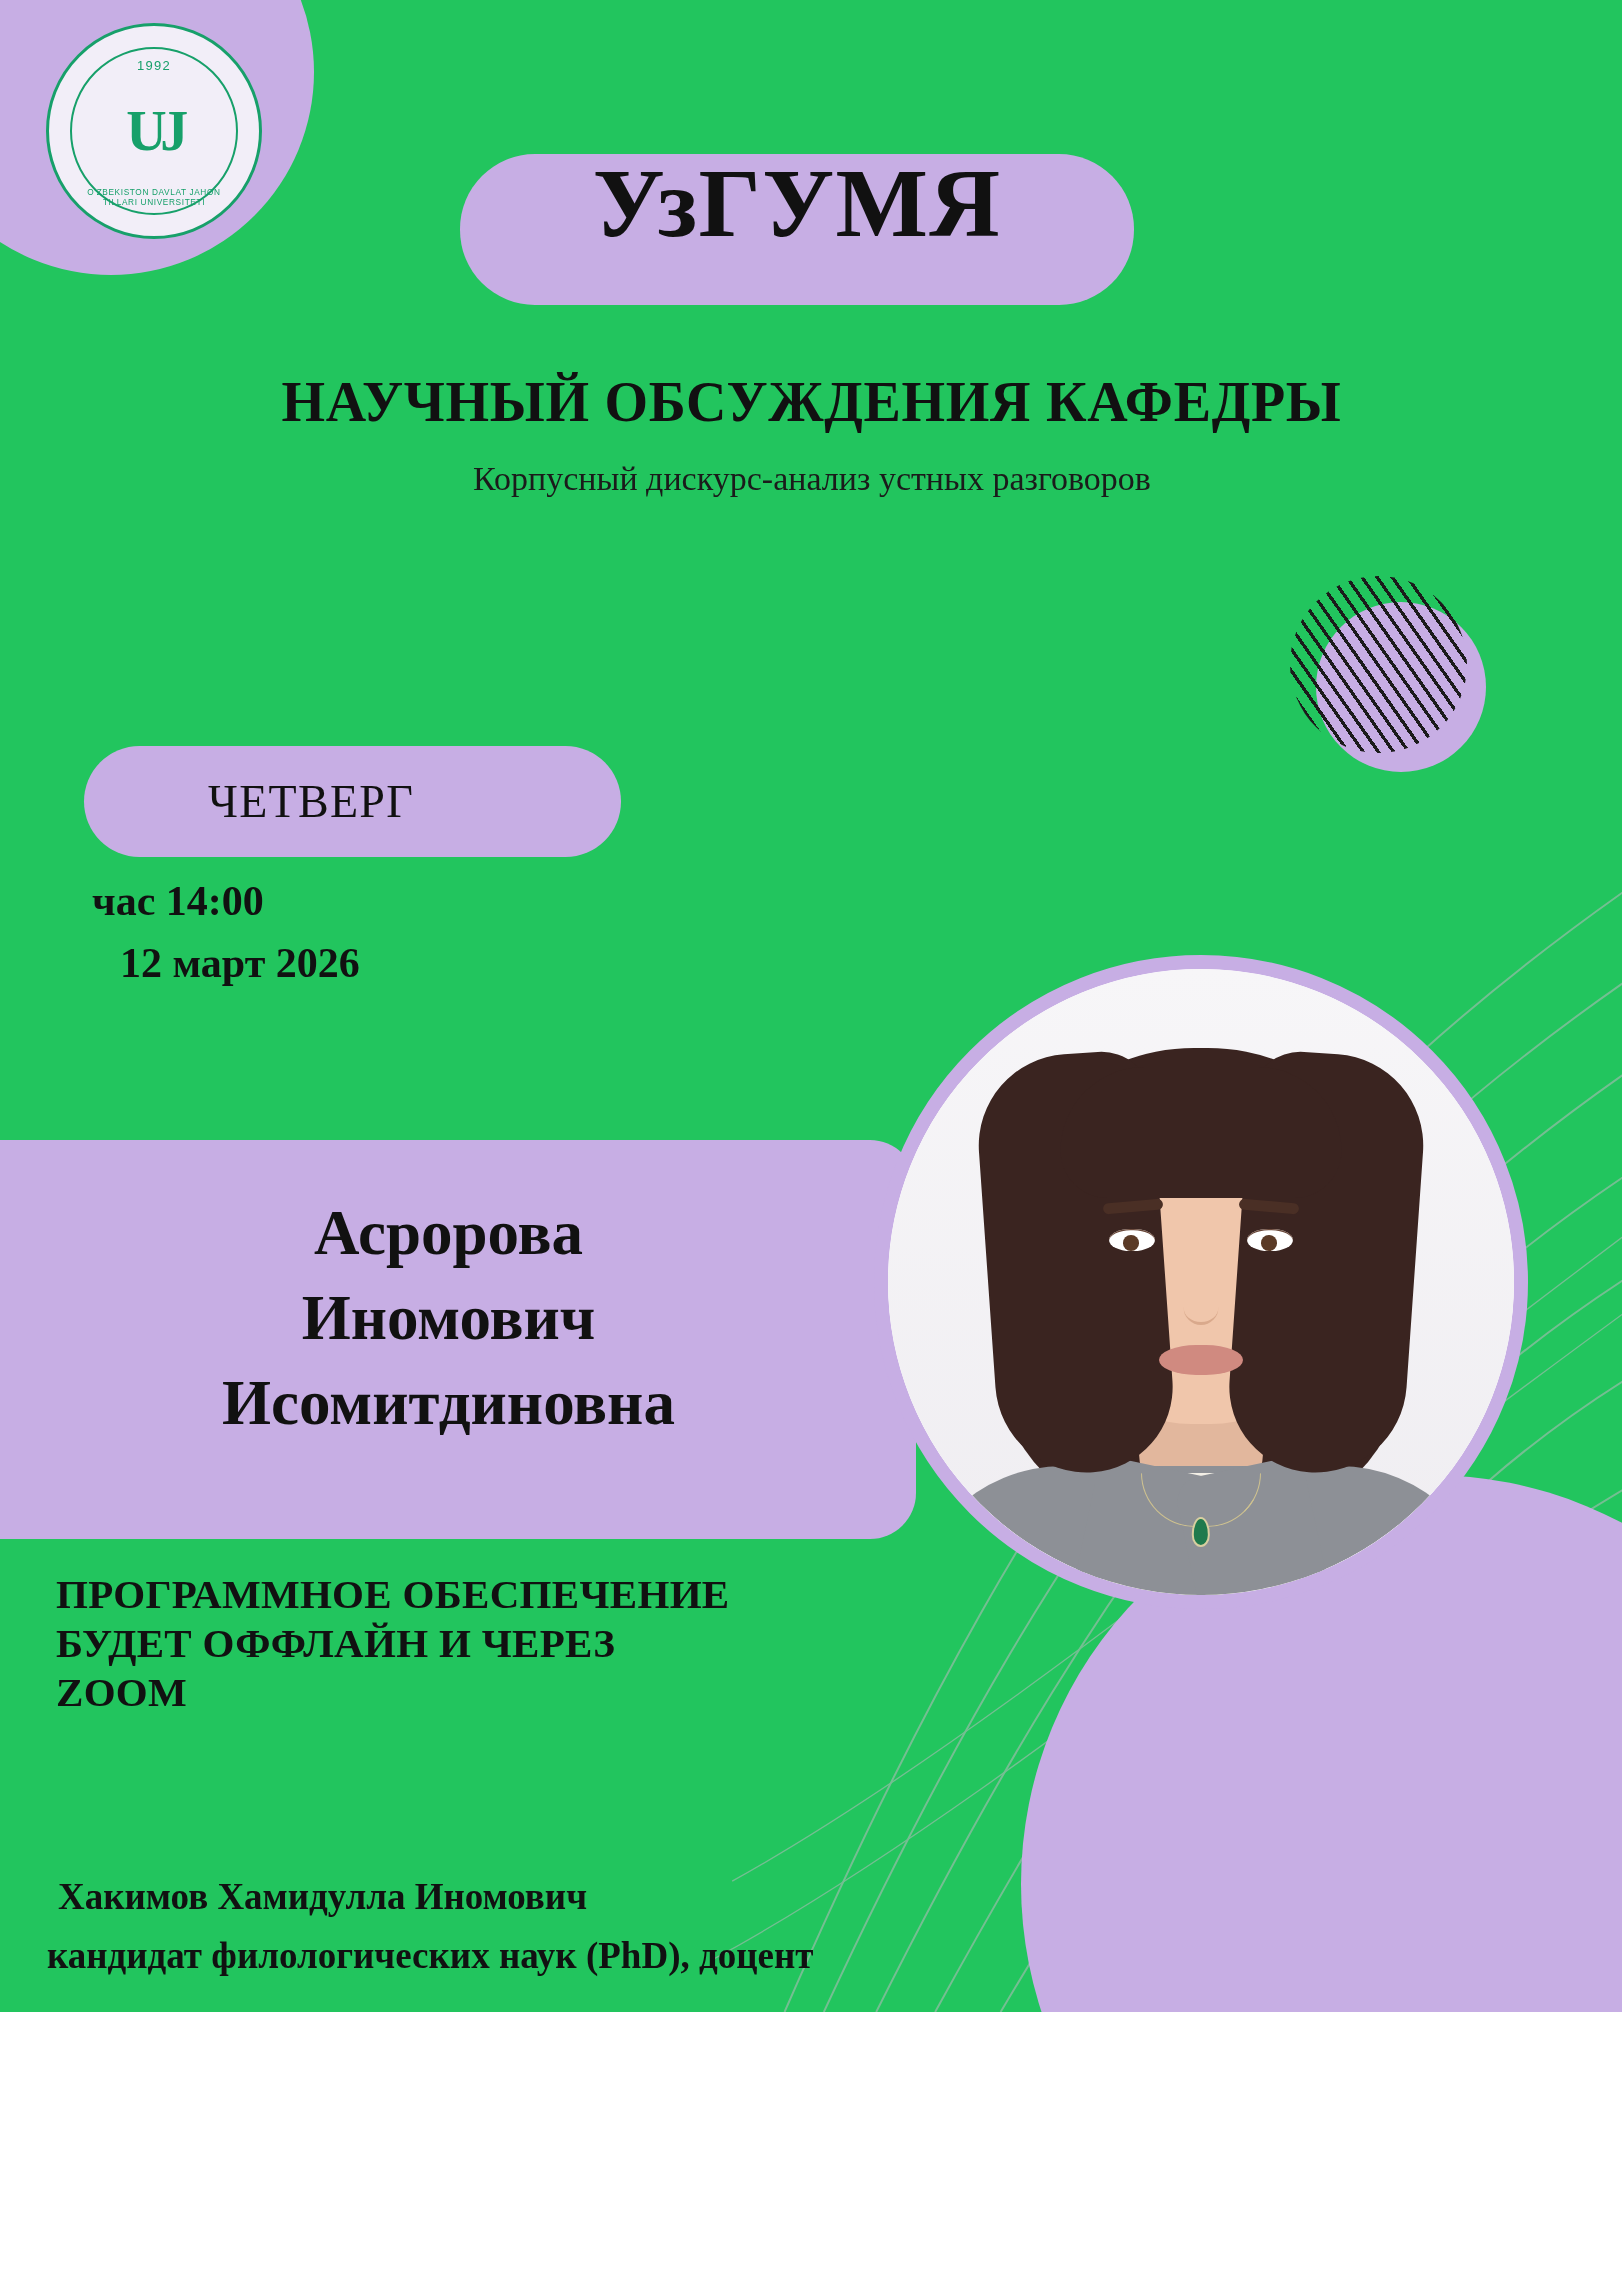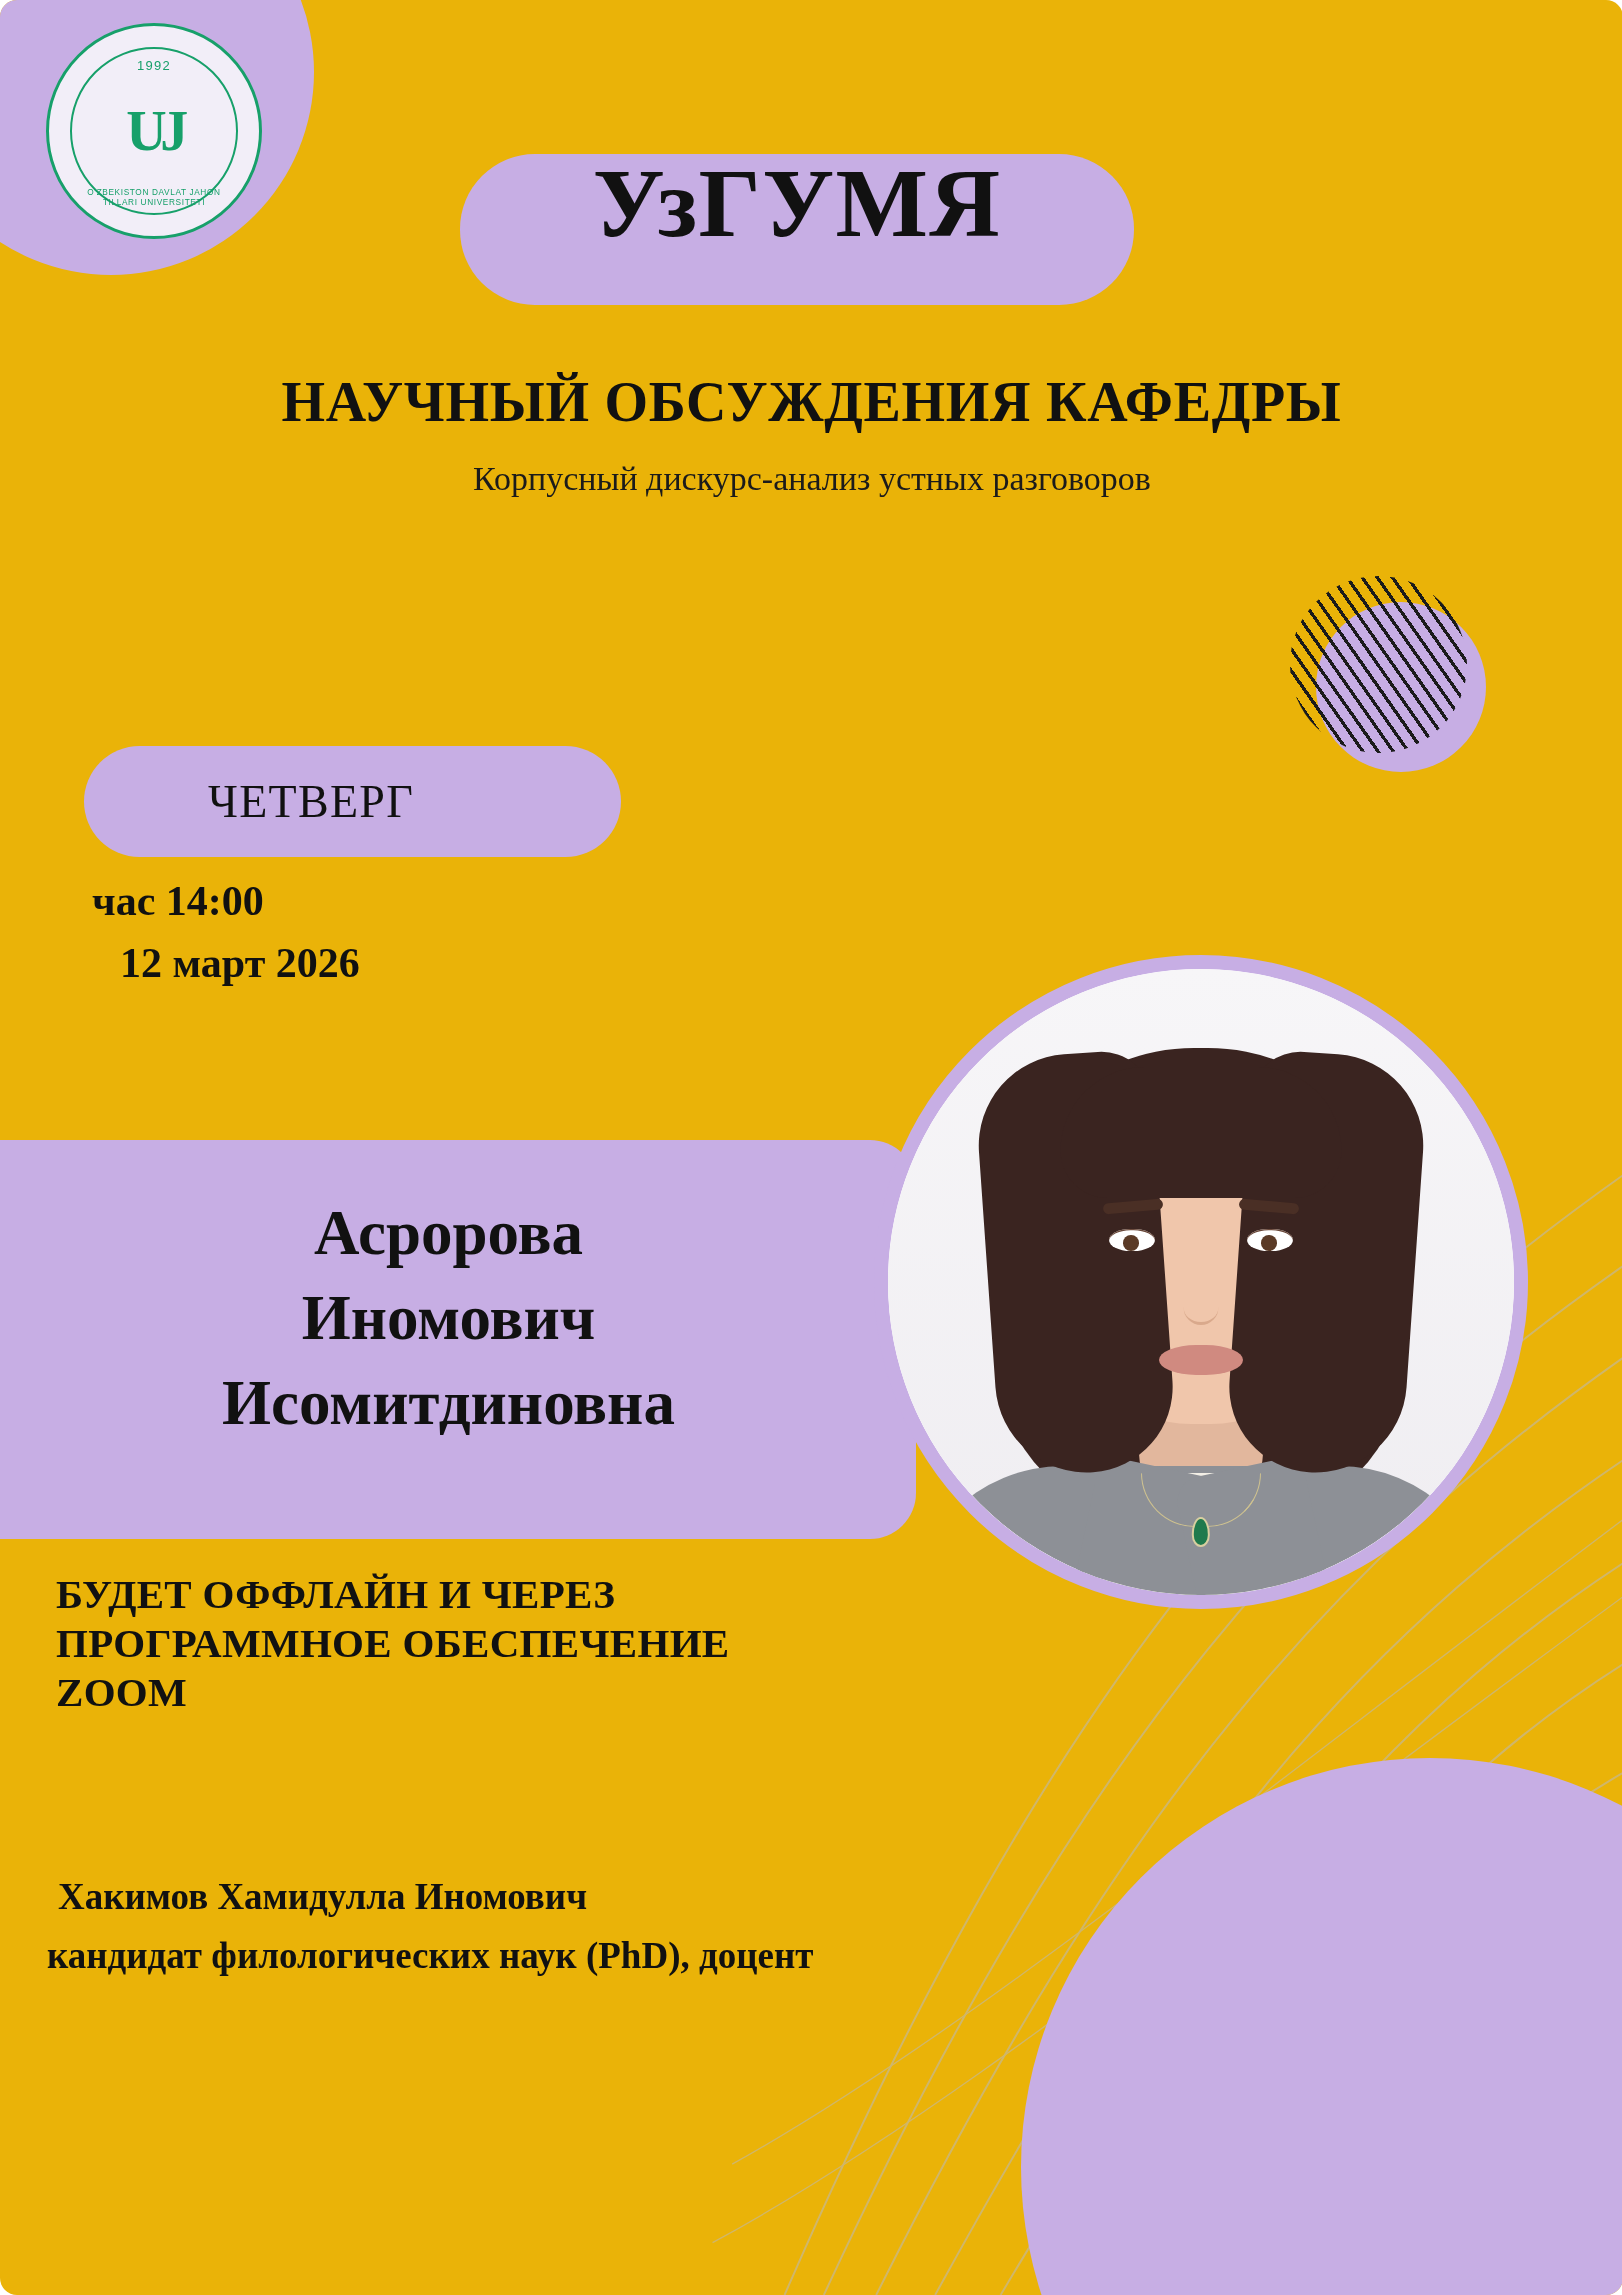--- a/index.html
+++ b/index.html
@@ -6,24 +6,23 @@
     margin: 0;
     padding: 0;
     background: #ffffff;
   }
   body {
     font-family: "Liberation Serif", serif;
   }
   .poster {
     position: relative;
     width: 1623px;
-    height: 2295px;
-    background: #eab308;
+    height: 2012px;
+    background: #22c55e;
     overflow: hidden;
-    border-radius: 17px;
   }
 
   
   .bg-lilac-topleft {
     position: absolute;
     left: -92px;
     top: -131px;
     width: 406px;
     height: 406px;
     border-radius: 50%;
@@ -537,22 +536,22 @@
     </div>
   </div>
 
   <div class="speaker-name">
     <div>Асророва</div>
     <div>Иномович</div>
     <div>Исомитдиновна</div>
   </div>
 
   <div class="format-text">
+    <div>ПРОГРАММНОЕ ОБЕСПЕЧЕНИЕ</div>
     <div>БУДЕТ ОФФЛАЙН И ЧЕРЕЗ</div>
-    <div>ПРОГРАММНОЕ ОБЕСПЕЧЕНИЕ</div>
     <div>ZOOM</div>
   </div>
 
   <div class="supervisor-name">Хакимов Хамидулла Иномович</div>
   <div class="supervisor-degree">кандидат филологических наук (PhD), доцент</div>
 
 </div>
 
 
 </body></html>

